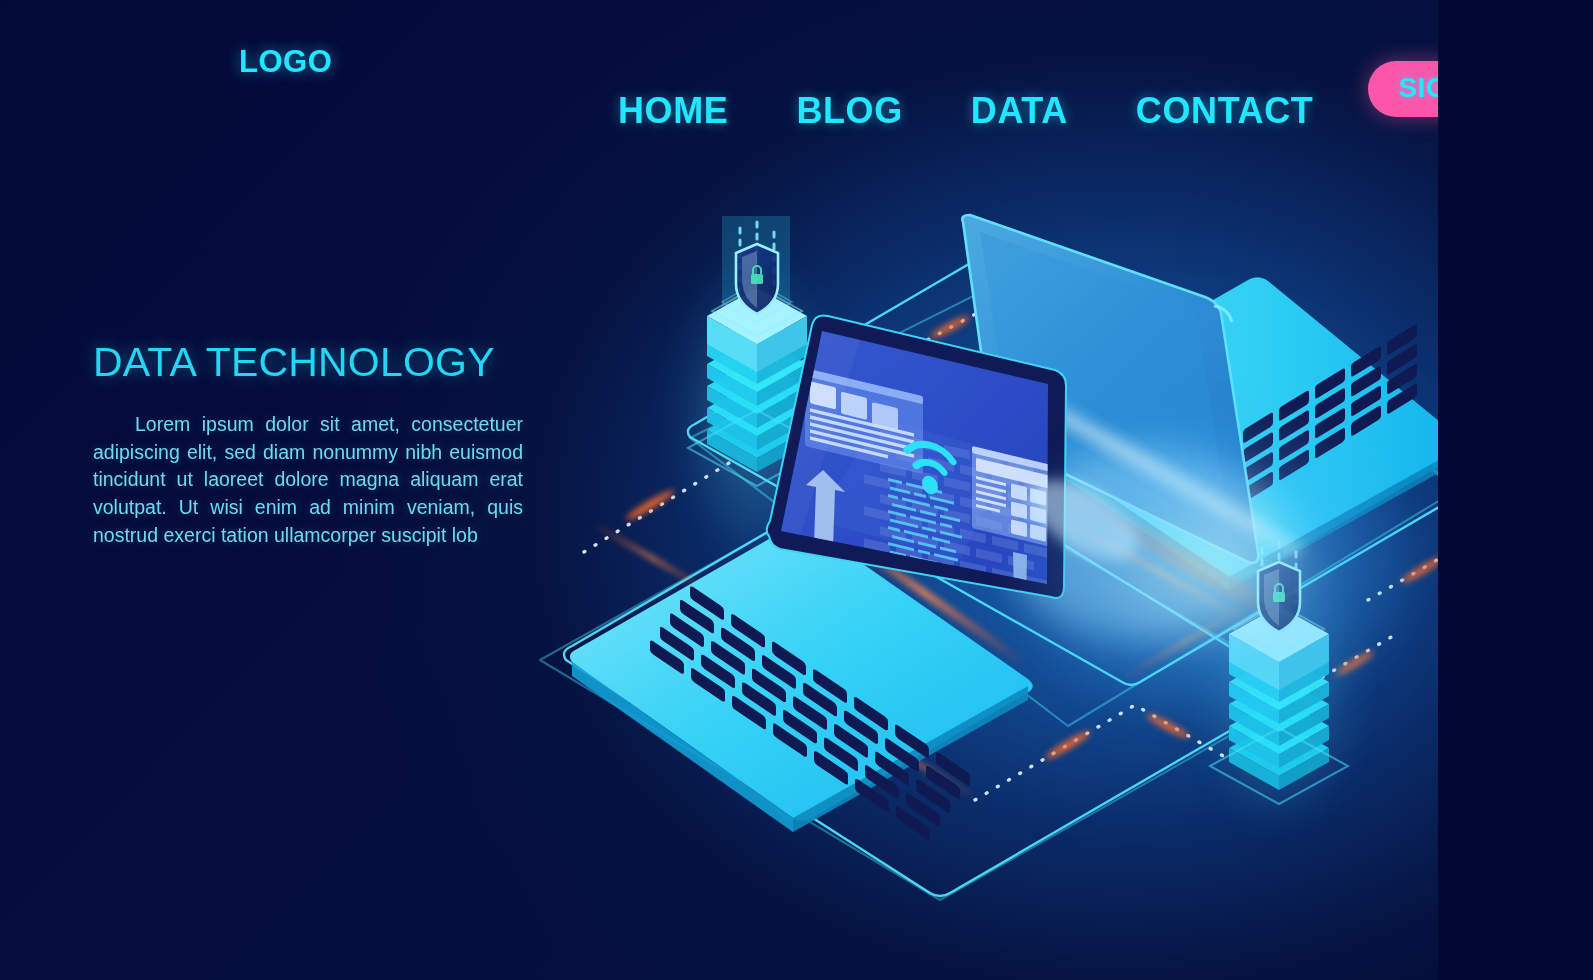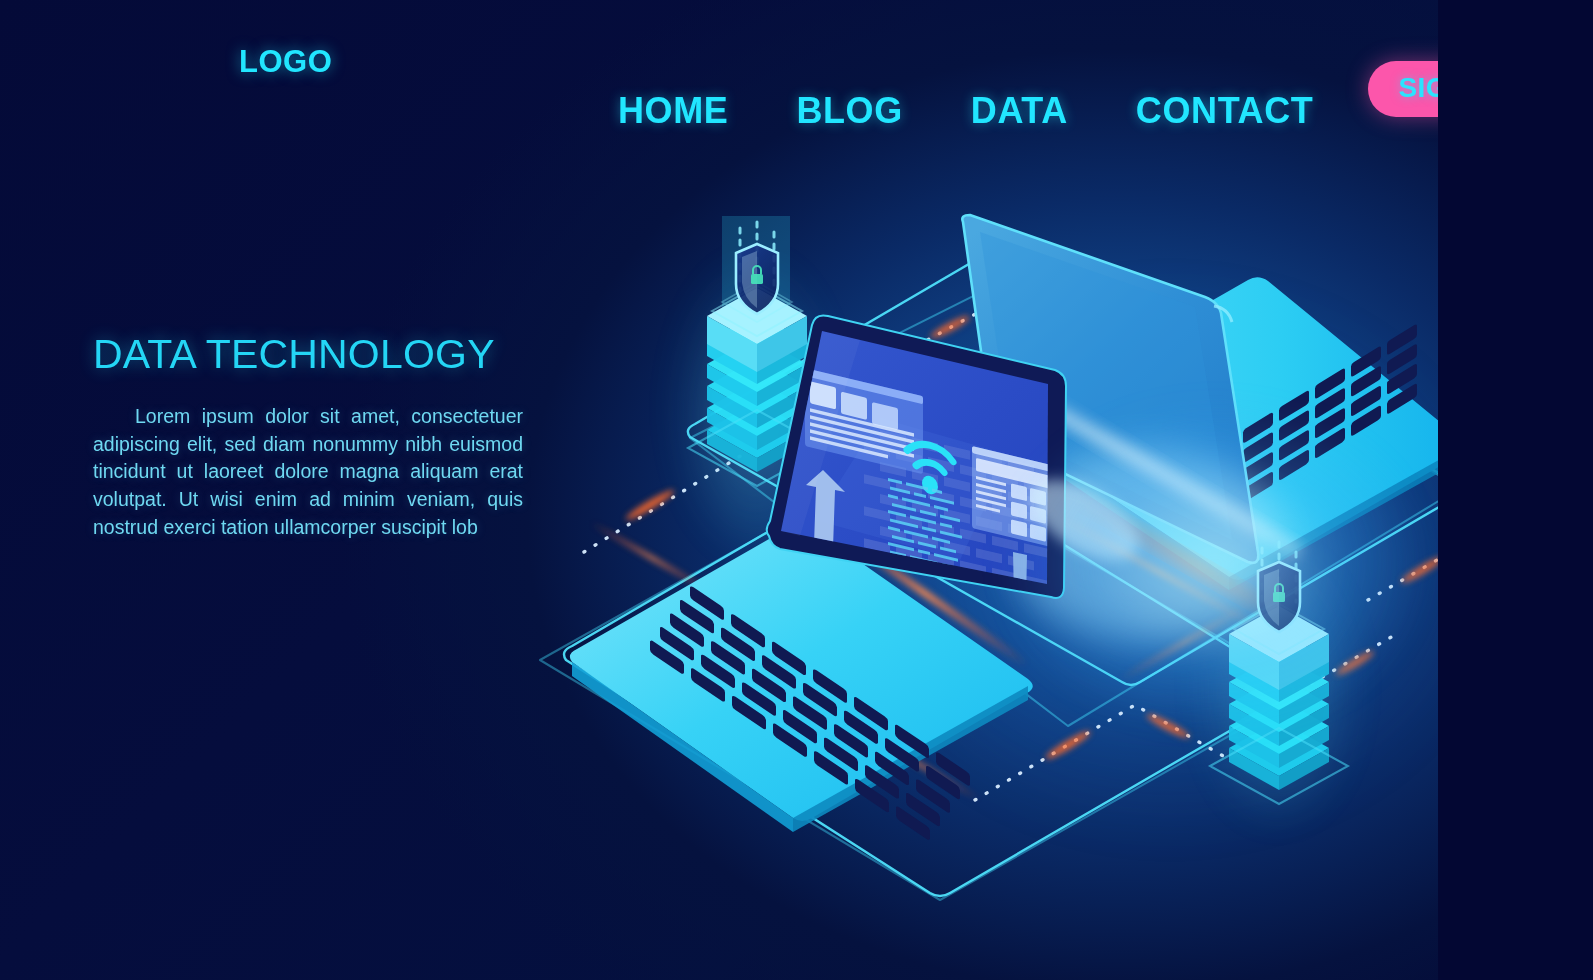--- a/index.html
+++ b/index.html
@@ -46,21 +46,21 @@
     font-size:28px; font-weight:700; letter-spacing:.5px;
     border:none; border-radius:40px;
     padding:11px 30px 13px 30px;
     cursor:pointer; white-space:nowrap;
     box-shadow:0 0 22px rgba(252,86,171,.45);
     font-family:"Liberation Sans", sans-serif;
     text-shadow:0 0 10px rgba(42,228,255,.5);
   }
 
   
-  .copy{ position:absolute; left:93px; top:332px; width:430px; z-index:50; }
+  .copy{ position:absolute; left:93px; top:340px; width:430px; z-index:50; }
   .headline{
     color:#24d6f5; font-size:41px; font-weight:400; letter-spacing:.2px;
     line-height:1.12; white-space:nowrap;
     text-shadow:0 0 16px rgba(36,214,245,.45);
   }
   .body-copy{
     margin-top:25px;
     color:#6fd9f2; font-size:19.5px; line-height:1.42;
     text-align:justify; text-justify:inter-word;
     text-indent:42px;

